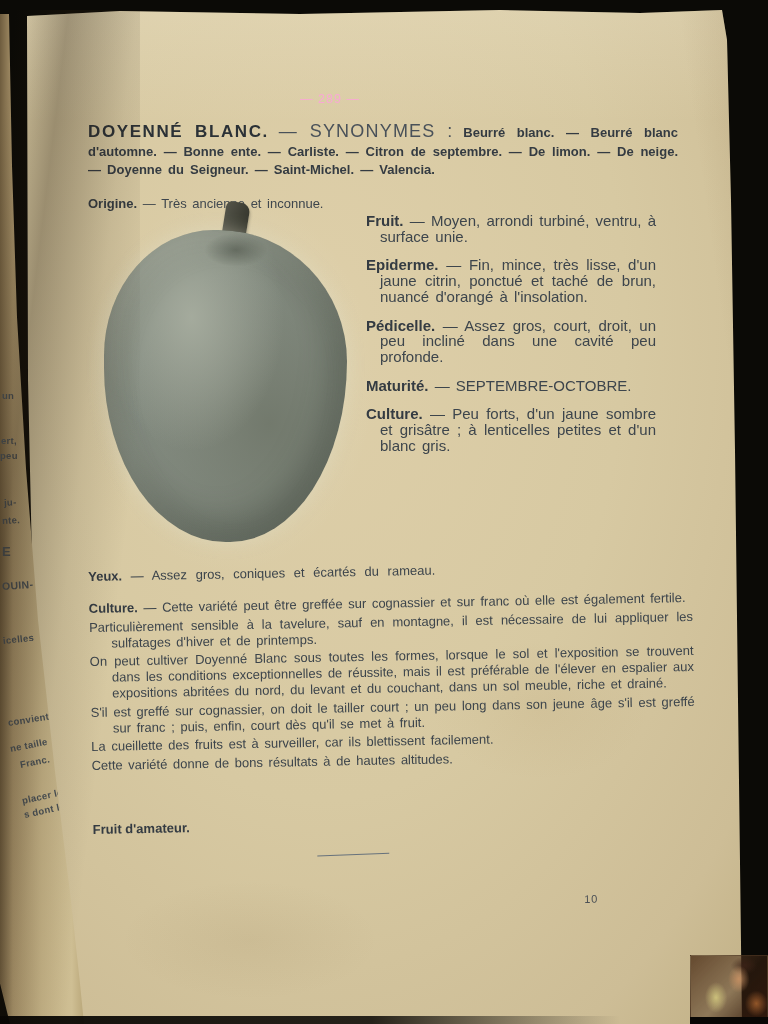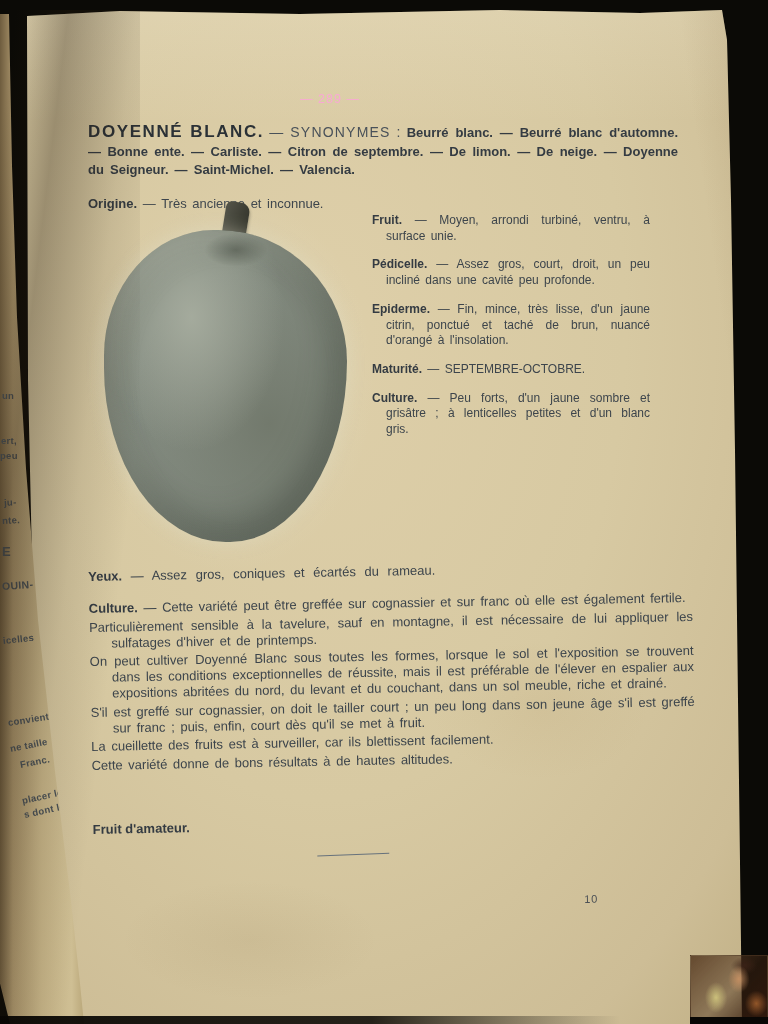--- a/index.html
+++ b/index.html
@@ -63,21 +63,21 @@
   }
   
   #bottom-edge{position:absolute;left:0;bottom:0;height:8px;width:620px;
     background:linear-gradient(90deg,rgba(8,6,3,0.95) 0%,rgba(8,6,3,0.85) 60%,rgba(8,6,3,0) 100%);z-index:7;}
   
   #content{position:absolute;inset:0;z-index:5;}
   .abs{position:absolute;}
   #page-number{left:250px;top:92px;width:160px;text-align:center;font-size:12.5px;letter-spacing:1px;color:#f9a8d4;}
   #title-block{left:88px;top:123px;width:590px;line-height:17.5px;text-align:justify;}
   .tname{font-weight:bold;font-size:17px;letter-spacing:1.6px;color:var(--ink-dark);}
-  .syn-head{font-size:14px;color:#495159;letter-spacing:1.2px;}
+  .syn-head{font-size:18px;color:#495159;letter-spacing:1.2px;}
   .syn{font-weight:bold;font-size:13px;color:#343b42;word-spacing:2.5px;}
   #origin-line{left:88px;top:196px;width:420px;font-size:13px;word-spacing:2px;}
   b{color:#343b42;}
   
   #photo-bg{left:80px;top:200px;width:300px;height:380px;
     background:radial-gradient(ellipse at 50% 48%,rgba(228,225,202,0.55) 0%,rgba(228,225,202,0) 68%);}
   #pear{
     left:104px;top:230px;width:243px;height:312px;
     background:
       radial-gradient(ellipse at 36% 28%, rgba(168,174,160,0.9) 0%, rgba(168,174,160,0) 42%),
@@ -93,21 +93,21 @@
   }
   #stem{
     left:222px;top:202px;width:24px;height:62px;
     background:linear-gradient(105deg,#55554a 0%,#3c3d33 55%,#2c2d25 100%);
     border-radius:6px 9px 4px 7px;transform:rotate(9deg);
     box-shadow:1px 2px 3px rgba(60,60,50,0.4);
   }
   
   #attr-col{left:360px;top:213px;width:302px;}
   #attr-col p{
-    font-size:12px;line-height:15.7px;margin:0 12px 13px;
+    font-size:15px;line-height:15.7px;margin:0 6px 13px;
     padding-left:14px;text-indent:-14px;text-align:justify;word-spacing:2px;
   }
   
   #lower{left:88px;top:569px;width:620px;transform:rotate(-1.05deg);transform-origin:0 0;}
   #yeux-line{left:0;top:0;width:610px;font-size:13px;word-spacing:5px;}
   #culture-block{left:0;top:32px;width:604px;}
   #culture-block p{
     font-size:13px;line-height:15.8px;margin:0 0 3px;
     padding-left:22px;text-indent:-22px;text-align:justify;word-spacing:2px;
   }
@@ -159,22 +159,22 @@
   <p class="abs" id="title-block"><span class="tname">DOYENNÉ BLANC.</span> <span class="syn-head">— SYNONYMES :</span> <span class="syn">Beurré blanc. — Beurré blanc d'automne. — Bonne ente. — Carliste. — Citron de septembre. — De limon. — De neige. — Doyenne du Seigneur. — Saint-Michel. — Valencia.</span></p>
 
   <p class="abs" id="origin-line"><b>Origine.</b> <span>— Très ancienne et inconnue.</span></p>
 
   <div class="abs" id="photo-bg"></div>
   <div class="abs" id="stem"></div>
   <div class="abs" id="pear"></div>
 
   <div class="abs" id="attr-col">
     <p><b>Fruit.</b> <span>— Moyen, arrondi turbiné, ventru, à surface unie.</span></p>
+    <p><b>Epiderme.</b> <span>— Fin, mince, très lisse, d'un jaune citrin, ponctué et taché de brun, nuancé d'orangé à l'insolation.</span></p>
     <p><b>Pédicelle.</b> <span>— Assez gros, court, droit, un peu incliné dans une cavité peu profonde.</span></p>
-    <p><b>Epiderme.</b> <span>— Fin, mince, très lisse, d'un jaune citrin, ponctué et taché de brun, nuancé d'orangé à l'insolation.</span></p>
     <p><b>Maturité.</b> <span>— SEPTEMBRE-OCTOBRE.</span></p>
     <p><b>Culture.</b> <span>— Peu forts, d'un jaune sombre et grisâtre ; à lenticelles petites et d'un blanc gris.</span></p>
   </div>
 
   <div class="abs" id="lower">
     <p class="abs" id="yeux-line"><b>Yeux.</b> <span>— Assez gros, coniques et écartés du rameau.</span></p>
 
     <div class="abs" id="culture-block">
       <p><b>Culture.</b> <span>— Cette variété peut être greffée sur cognassier et sur franc où elle est également fertile.</span></p>
       <p>Particulièrement sensible à la tavelure, sauf en montagne, il est nécessaire de lui appliquer les sulfatages d'hiver et de printemps.</p>

